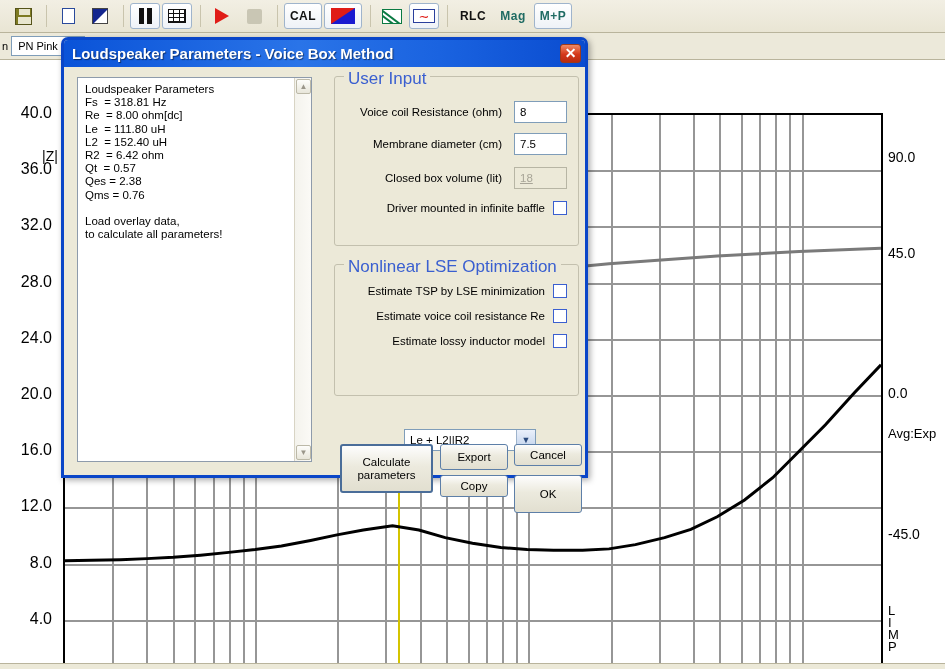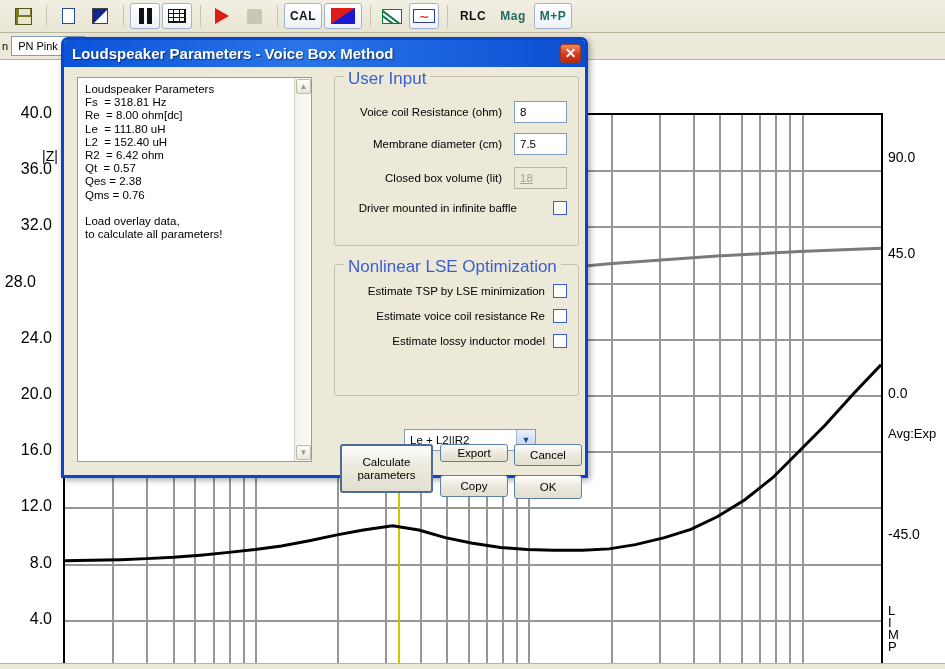--- a/index.html
+++ b/index.html
@@ -165,24 +165,24 @@
   }
 
   .btn {
     position:absolute; border:1px solid #5d7fa8; border-radius:3px;
     background: linear-gradient(#fdfdfd,#eceade 45%,#e2dfd0);
     font-size:11.5px; color:#000;
     display:flex; align-items:center; justify-content:center; text-align:center;
     line-height:13px;
   }
   #btn-calc   { left:276px; top:377px; width:93px; height:49px; border:2px solid #4a6d99; }
-  #btn-export { left:376px; top:377px; width:68px; height:18px; }
+  #btn-export { left:376px; top:377px; width:68px; height:26px; }
   #btn-cancel { left:450px; top:377px; width:68px; height:22px; }
   #btn-copy   { left:376px; top:408px; width:68px; height:22px; }
-  #btn-ok     { left:450px; top:408px; width:68px; height:24px; }
+  #btn-ok     { left:450px; top:408px; width:68px; height:38px; }
 
   #statusbar {
     position:absolute; left:0; bottom:0; width:945px; height:6px;
     background:#ece9d8; border-top:1px solid #b9b49c;
   }
 </style>
 </head>
 <body>
 
 <div id="app">
@@ -273,21 +273,21 @@
     <div id="limp">L<br>I<br>M<br>P</div>
 
     <div id="yleft">
         <div class="ylab" style="top: 553px; right: 6px;">0.0</div>
         <div class="ylab" style="top: 496.8px; right: 6px;">4.0</div>
         <div class="ylab" style="top: 440.6px; right: 6px;">8.0</div>
         <div class="ylab" style="top: 384.4px; right: 6px;">12.0</div>
         <div class="ylab" style="top: 328.2px; right: 6px;">16.0</div>
         <div class="ylab" style="top: 272px; right: 6px;">20.0</div>
         <div class="ylab" style="top: 215.8px; right: 6px;">24.0</div>
-        <div class="ylab" style="top: 159.6px; right: 22px;">28.0</div>
+        <div class="ylab" style="top: 159.6px; right: 6px;">28.0</div>
         <div class="ylab" style="top: 103.4px; right: 6px;">32.0</div>
         <div class="ylab" style="top: 47.2px; right: 6px;">36.0</div>
         <div class="ylab" style="top: -9px; right: 6px;">40.0</div>
       </div>
     <div id="yright">
         <div class="yrlab" style="top: 553px;">-90.0</div>
         <div class="yrlab" style="top: 412.5px;">-45.0</div>
         <div class="yrlab" style="top: 272px;">0.0</div>
         <div class="yrlab" style="top: 131.5px;">45.0</div>
         <div class="yrlab" style="top: -9px; margin-top: 45px;">90.0</div>
@@ -386,21 +386,21 @@
           </div>
         </div>
 
         <div class="field" style="left:0; top:90px; width:232px; justify-content:flex-end;">
           <span class="fieldlabel">Closed box volume (lit)</span>
           <div class="textbox disabled" style="width:53px; margin-left:12px;">
             <span>18</span>
           </div>
         </div>
 
-        <div class="field" style="left:0; top:124px; width:232px; justify-content:flex-end;gap:28px;">
+        <div class="field" style="left:0; top:124px; width:232px; justify-content:flex-end;">
           <span class="fieldlabel">Driver mounted in infinite baffle</span>
           <span class="cbox" style="margin-left:8px;"></span>
         </div>
       </div>
 
       <div class="groupbox" id="group-lse">
         <span class="grouptitle">Nonlinear LSE Optimization</span>
 
         <div class="field" style="left:0; top:19px; width:232px; justify-content:flex-end;">
           <span class="fieldlabel">Estimate TSP by LSE minimization</span>

